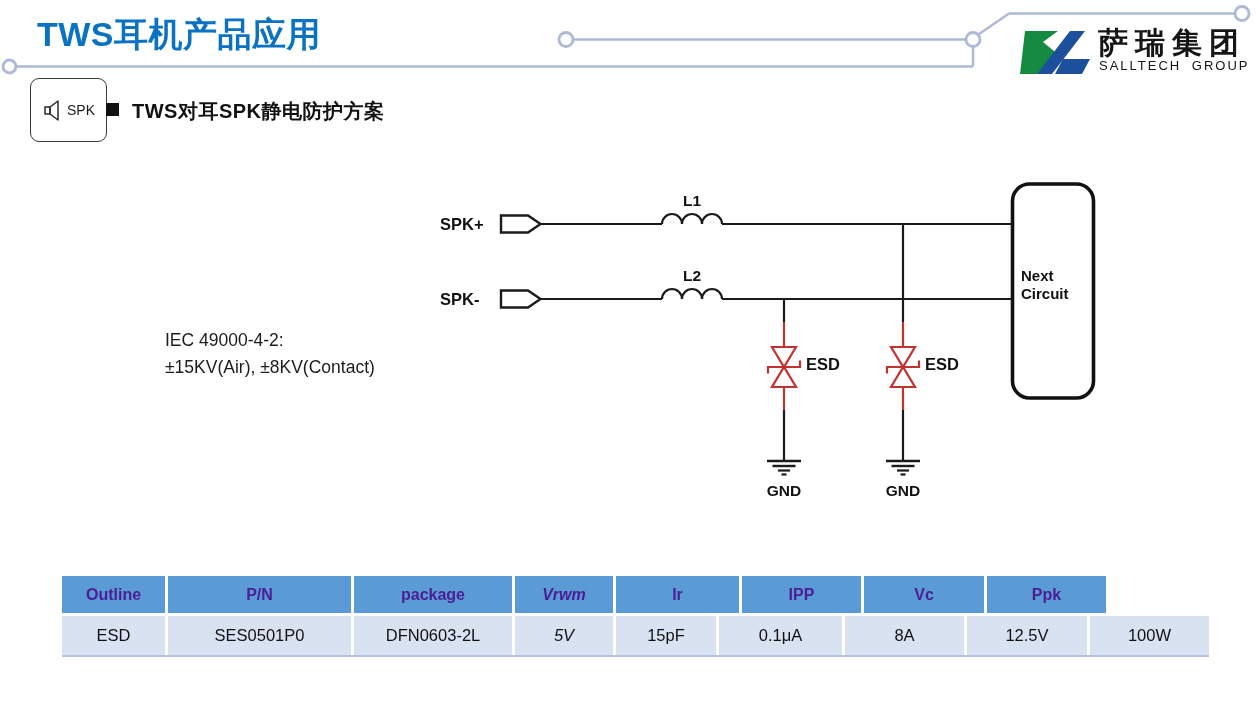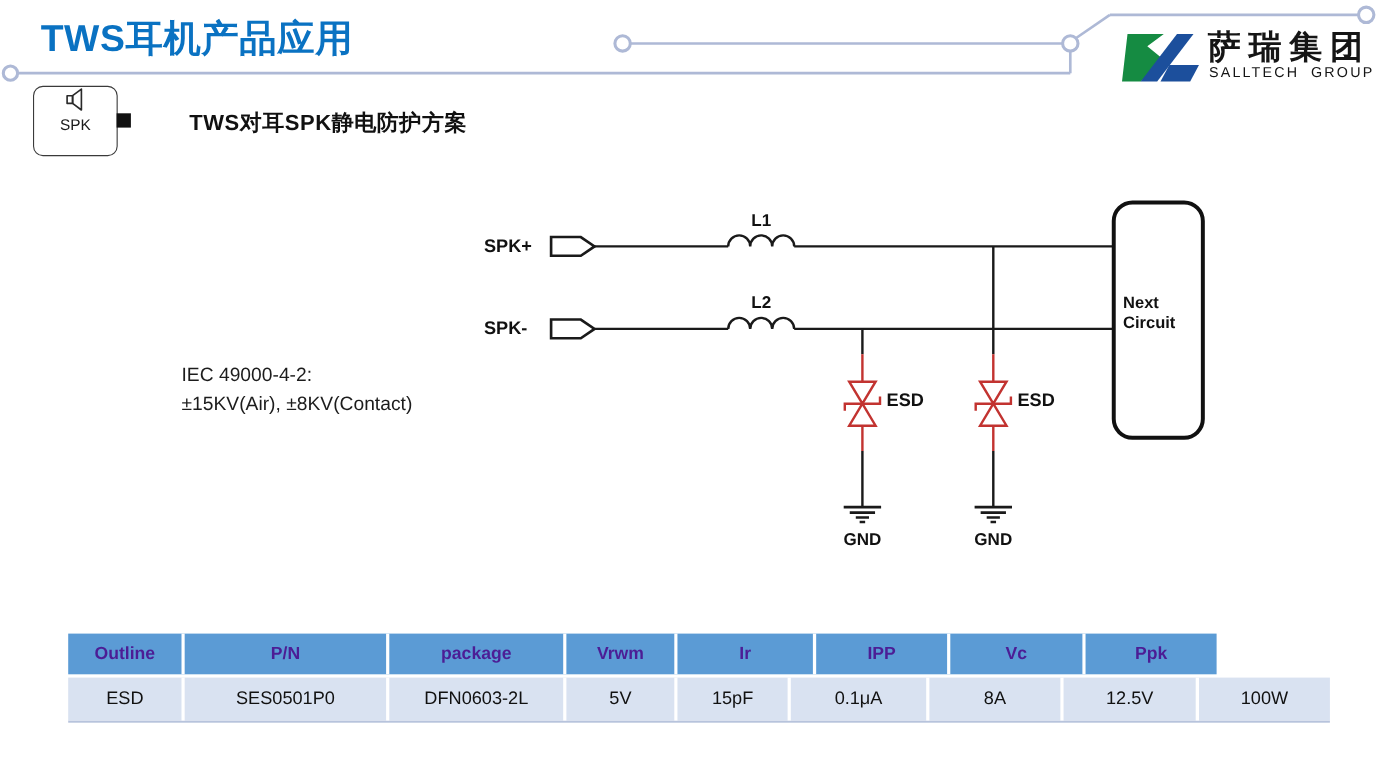--- a/index.html
+++ b/index.html
@@ -36,31 +36,31 @@
     position: absolute; left: 83px; top: 36px;
     font-size: 13px; font-weight: 500; letter-spacing: 2px; word-spacing: 5px;
     color: #151515; white-space: nowrap;
   }
 
   
   .spk-card {
     left: 30px; top: 78px; width: 77px; height: 64px;
     background: #fff;
     border: 1.6px solid #3a3a3a; border-radius: 9px;
-    display: flex; flex-direction: column; align-items: center; 
+    display: flex; flex-direction: row; align-items: center; justify-content: center;
     gap: 3px;
   }
   .spk-card .icon-label { font-size: 14px; color: #1a1a1a; }
   .section-bullet {
     left: 106px; top: 103px; width: 13px; height: 13px; background: #111;
   }
   .section-heading {
     left: 132px; top: 98px;
     font-size: 20px; font-weight: 700; color: #111;
-    letter-spacing: 0.5px; white-space: nowrap; margin-left: 40px;
+    letter-spacing: 0.5px; white-space: nowrap;
   }
 
   
   .iec-note {
     left: 165px; top: 327px;
     font-size: 17.5px; line-height: 27px; color: #1c1c1c;
     white-space: nowrap;
   }
 
   
@@ -91,21 +91,21 @@
   .t-body .t-cell {
     background: #D9E2F1; color: #111; font-size: 16.5px;
     height: 39px;
   }
   .t-cell {
     display: flex; align-items: center; justify-content: center;
     border-right: 3px solid #ffffff;
   }
   .t-cell:last-child { border-right: none; }
   .c0 { flex: 0 0 106px; } .c1 { flex: 0 0 186px; } .c2 { flex: 0 0 161px; }
-  .c3 { flex: 0 0 101px; } .c4 { flex: 0 0 103px; } .c5 { flex: 0 0 126px; }
+  .c3 { flex: 0 0 101px; font-style: italic; } .c4 { flex: 0 0 103px; } .c5 { flex: 0 0 126px; }
   .c6 { flex: 0 0 122px; } .c7 { flex: 0 0 123px; } .c8 { flex: 0 0 119px; }
 </style>
 </head>
 <body>
 
 <svg class="abs decor-svg" viewBox="0 0 1256 84" fill="none">
   <g stroke="#AEB9D6" stroke-width="2.4">
     <line x1="16" y1="66.5" x2="973" y2="66.5"></line>
     <line x1="973" y1="66.5" x2="973" y2="46.5"></line>
     <line x1="573.5" y1="39.5" x2="966" y2="39.5"></line>

